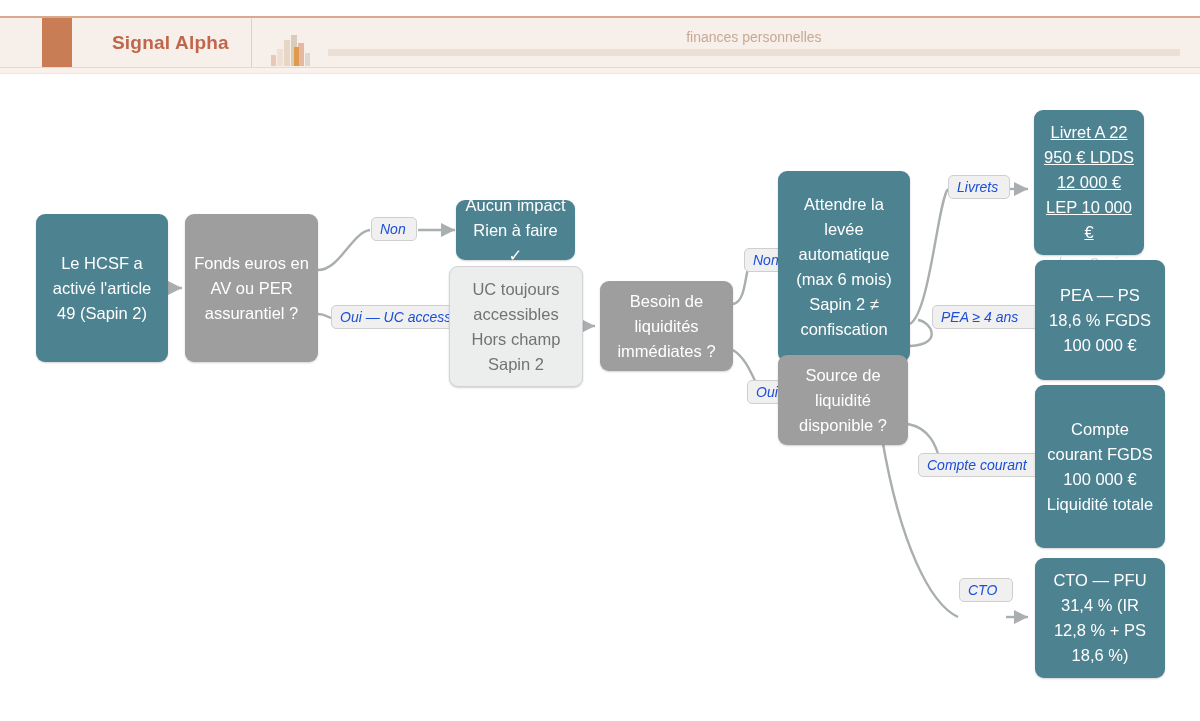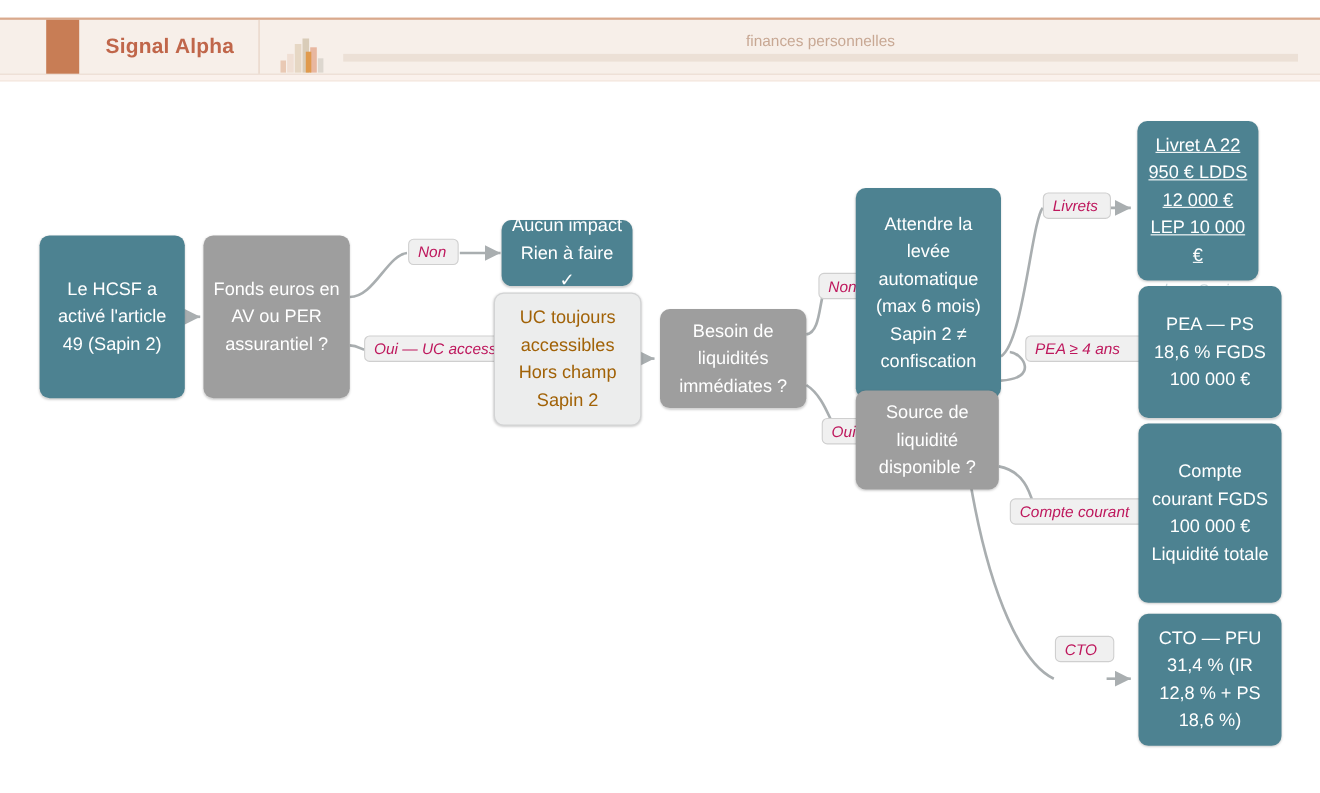--- a/index.html
+++ b/index.html
@@ -51,20 +51,21 @@
     padding: 0 22px 0 24px;
     border-right: 1px solid #e5cfc1;
     flex: 0 0 auto;
   }
   #brand-title {
     color: #c0664a;
     font-size: 19px;
     font-weight: bold;
     letter-spacing: .2px;
     white-space: nowrap;
+    margin-left: 16px;
   }
   #logo-wrap {
     display: flex;
     align-items: flex-end;
     padding: 0 16px 0 18px;
     height: 100%;
     box-sizing: border-box;
     flex: 0 0 auto;
   }
   #subtitle-wrap {
@@ -119,31 +120,31 @@
   .node.teal {
     background: #4d8291;
     color: #ffffff;
   }
   .node.gray {
     background: #9e9e9e;
     color: #ffffff;
   }
   .node.light {
     background: #eceded;
-    color: #a16207;
+    color: #737373;
     border: 1px solid #d2d3d4;
   }
   .edge-label {
     position: absolute;
     background: #f0f0f0;
     border: 1px solid #cfcfcf;
     border-radius: 5px;
     font-size: 14px;
     font-style: italic;
-    color: #be185d;
+    color: #1d4ed8;
     padding: 3px 8px;
     white-space: nowrap;
     z-index: 2;
     box-sizing: border-box;
     overflow: hidden;
   }
   .edge-label.behind {
     z-index: 1;
   }
   .ghost-label {

